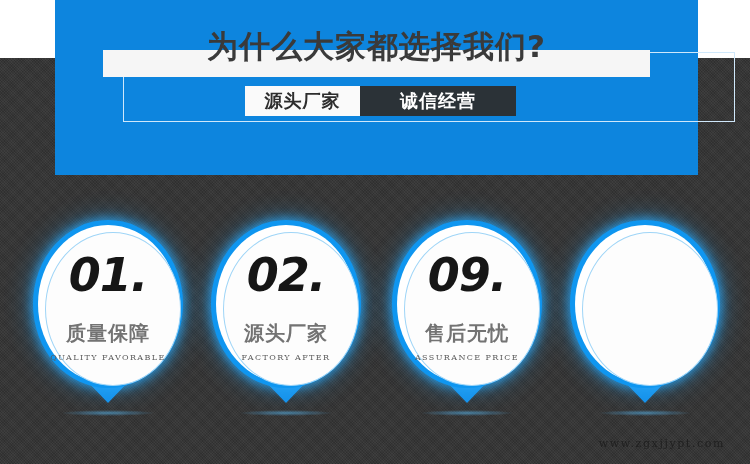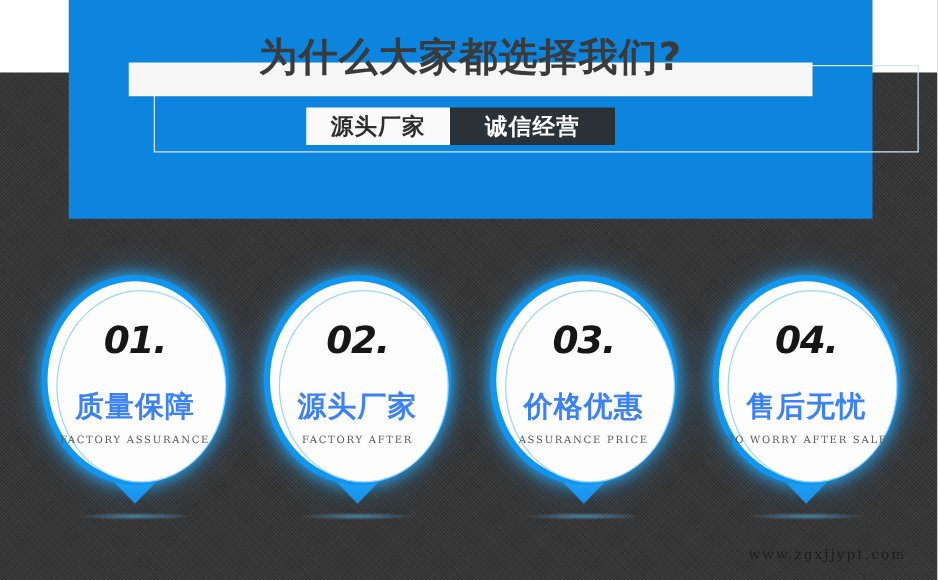--- a/index.html
+++ b/index.html
@@ -60,21 +60,21 @@
     display:flex; align-items:stretch;
     height:30px;
   }
   .badge {
     display:flex; align-items:center; justify-content:center;
     font-size:18px; font-weight:bold; letter-spacing:1px;
     font-family:"DejaVu Sans","Liberation Sans",sans-serif;
     white-space:nowrap;
   }
   .badge-light { background:#fafafa; color:#2d2d2d; width:115px; }
-  .badge-dark  { background:#2b3237; color:#ffffff; width:132px; }
+  .badge-dark  { background:#2b3237; color:#ffffff; width:156px; }
 
   
   .cards {
     position:absolute; left:0; top:218px; width:750px; height:210px;
   }
   .card {
     position:absolute; top:0;
     width:178px; height:210px;
   }
   .card-1 { left:19px; }
@@ -121,33 +121,33 @@
     background:radial-gradient(ellipse at center, rgba(90,190,250,.55) 0%, rgba(90,190,250,0) 72%);
   }
 
   .card-content {
     position:absolute; left:0; top:0; width:178px; height:170px;
     display:flex; flex-direction:column;
     align-items:center; justify-content:center;
     padding-top:8px;
   }
   .num {
-    font-size:30px;
+    font-size:46px;
     font-weight:bold;
     font-style:italic;
     color:#161616;
     letter-spacing:-1px;
     line-height:1;
     font-family:"DejaVu Sans","Liberation Sans",sans-serif;
   }
   .cn {
     margin-top:22px;
-    font-size:23px;
+    font-size:20px;
     font-weight:bold;
-    color:#3b82f6;
+    color:#737373;
     letter-spacing:1px;
     white-space:nowrap;
     font-family:"DejaVu Sans","Liberation Sans",sans-serif;
   }
   .en {
     margin-top:6px;
     font-size:8px;
     color:#5a5a5a;
     letter-spacing:1.4px;
     white-space:nowrap;
@@ -192,21 +192,21 @@
       <div class="pointer-glow"></div>
       <div class="pointer"></div>
       <div class="ring">
         <div class="ring-inner-gap">
           <div class="ring-inner-line"></div>
         </div>
       </div>
       <div class="card-content">
         <div class="num">01.</div>
         <div class="cn">质量保障</div>
-        <div class="en">FACTORY ASSURANCE</div>
+        <div class="en">QUALITY FAVORABLE</div>
       </div>
     </div>
 
     <div class="card card-2">
       <div class="pointer-glow"></div>
       <div class="pointer"></div>
       <div class="ring">
         <div class="ring-inner-gap">
           <div class="ring-inner-line"></div>
         </div>
@@ -220,38 +220,33 @@
 
     <div class="card card-3">
       <div class="pointer-glow"></div>
       <div class="pointer"></div>
       <div class="ring">
         <div class="ring-inner-gap">
           <div class="ring-inner-line"></div>
         </div>
       </div>
       <div class="card-content">
-        <div class="num">03.</div>
-        <div class="cn">价格优惠</div>
+        <div class="num">09.</div>
+        <div class="cn">售后无忧</div>
         <div class="en">ASSURANCE PRICE</div>
       </div>
     </div>
 
     <div class="card card-4">
       <div class="pointer-glow"></div>
       <div class="pointer"></div>
       <div class="ring">
         <div class="ring-inner-gap">
           <div class="ring-inner-line"></div>
         </div>
       </div>
-      <div class="card-content">
-        <div class="num">04.</div>
-        <div class="cn">售后无忧</div>
-        <div class="en">NO WORRY AFTER SALE</div>
-      </div>
     </div>
 
   </div>
 
   <div class="watermark">www.zgxjjypt.com</div>
 
 </div>
 
 </body></html>

